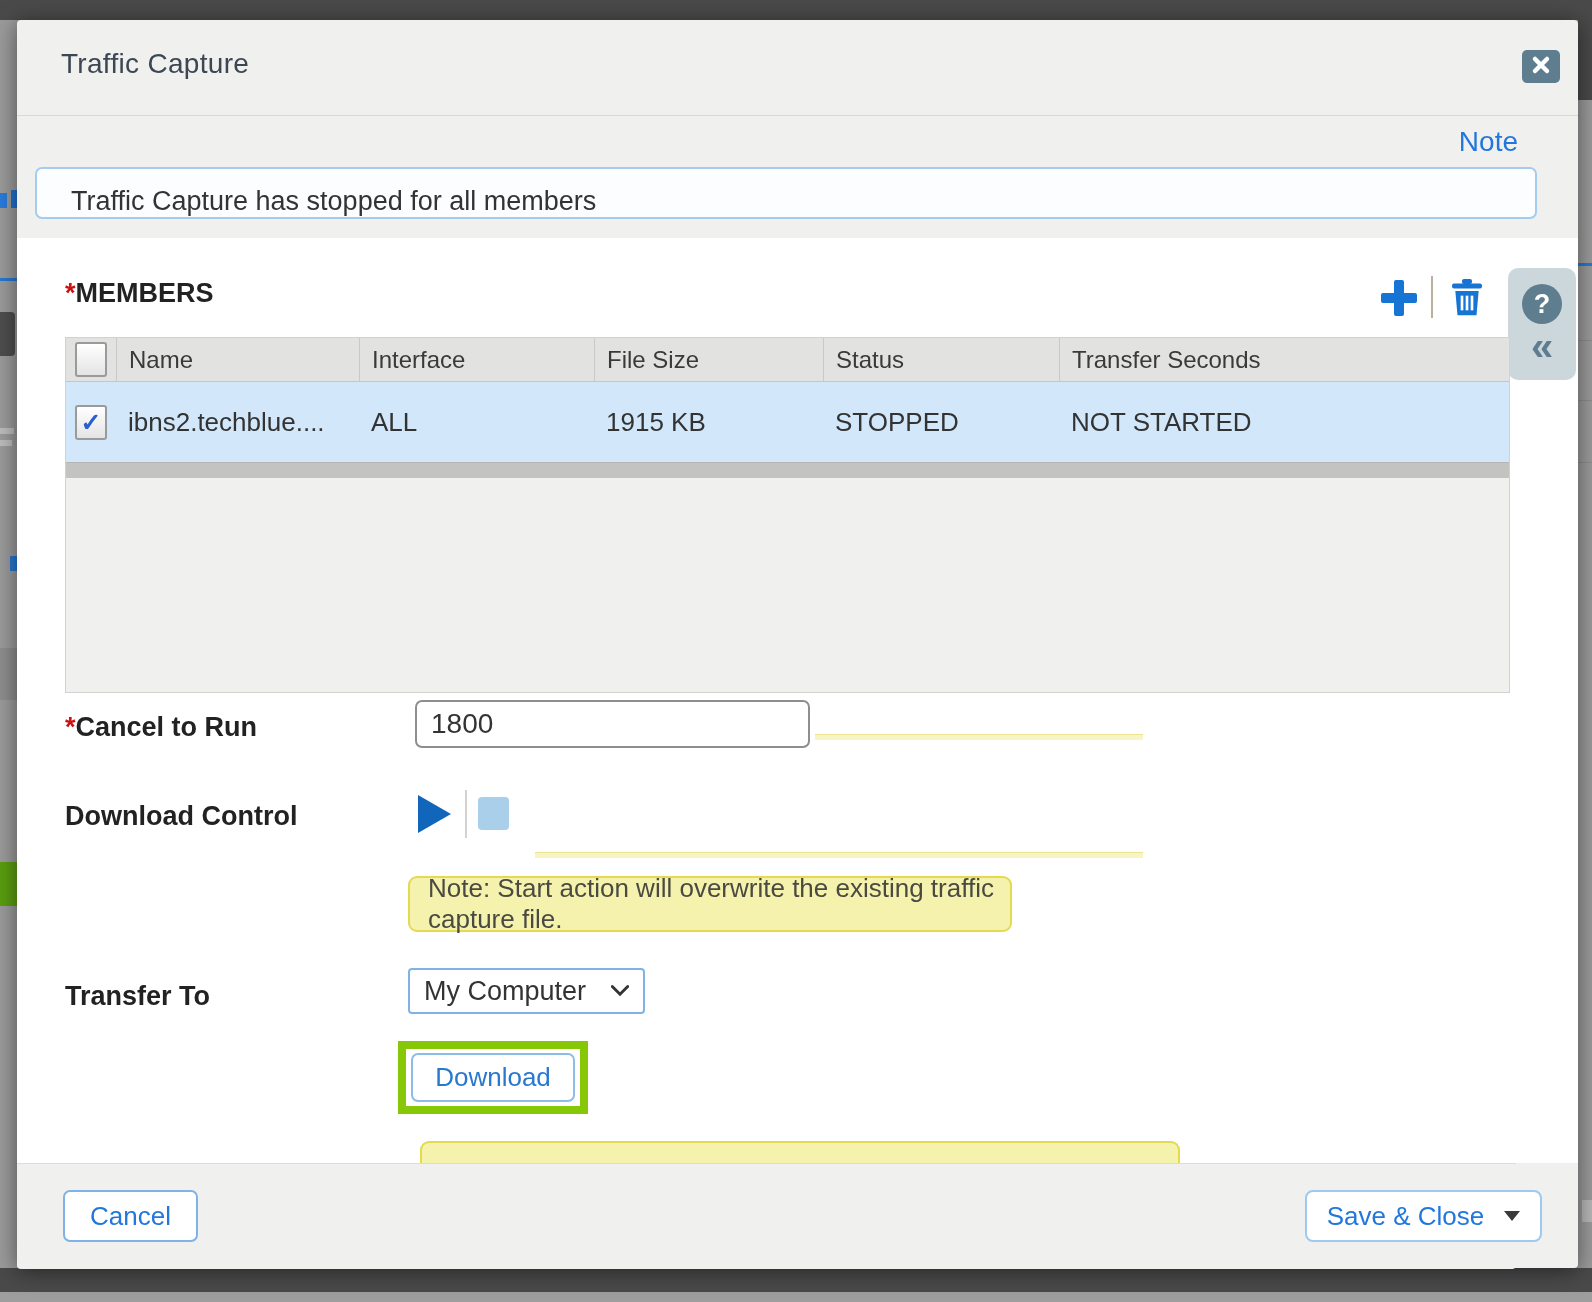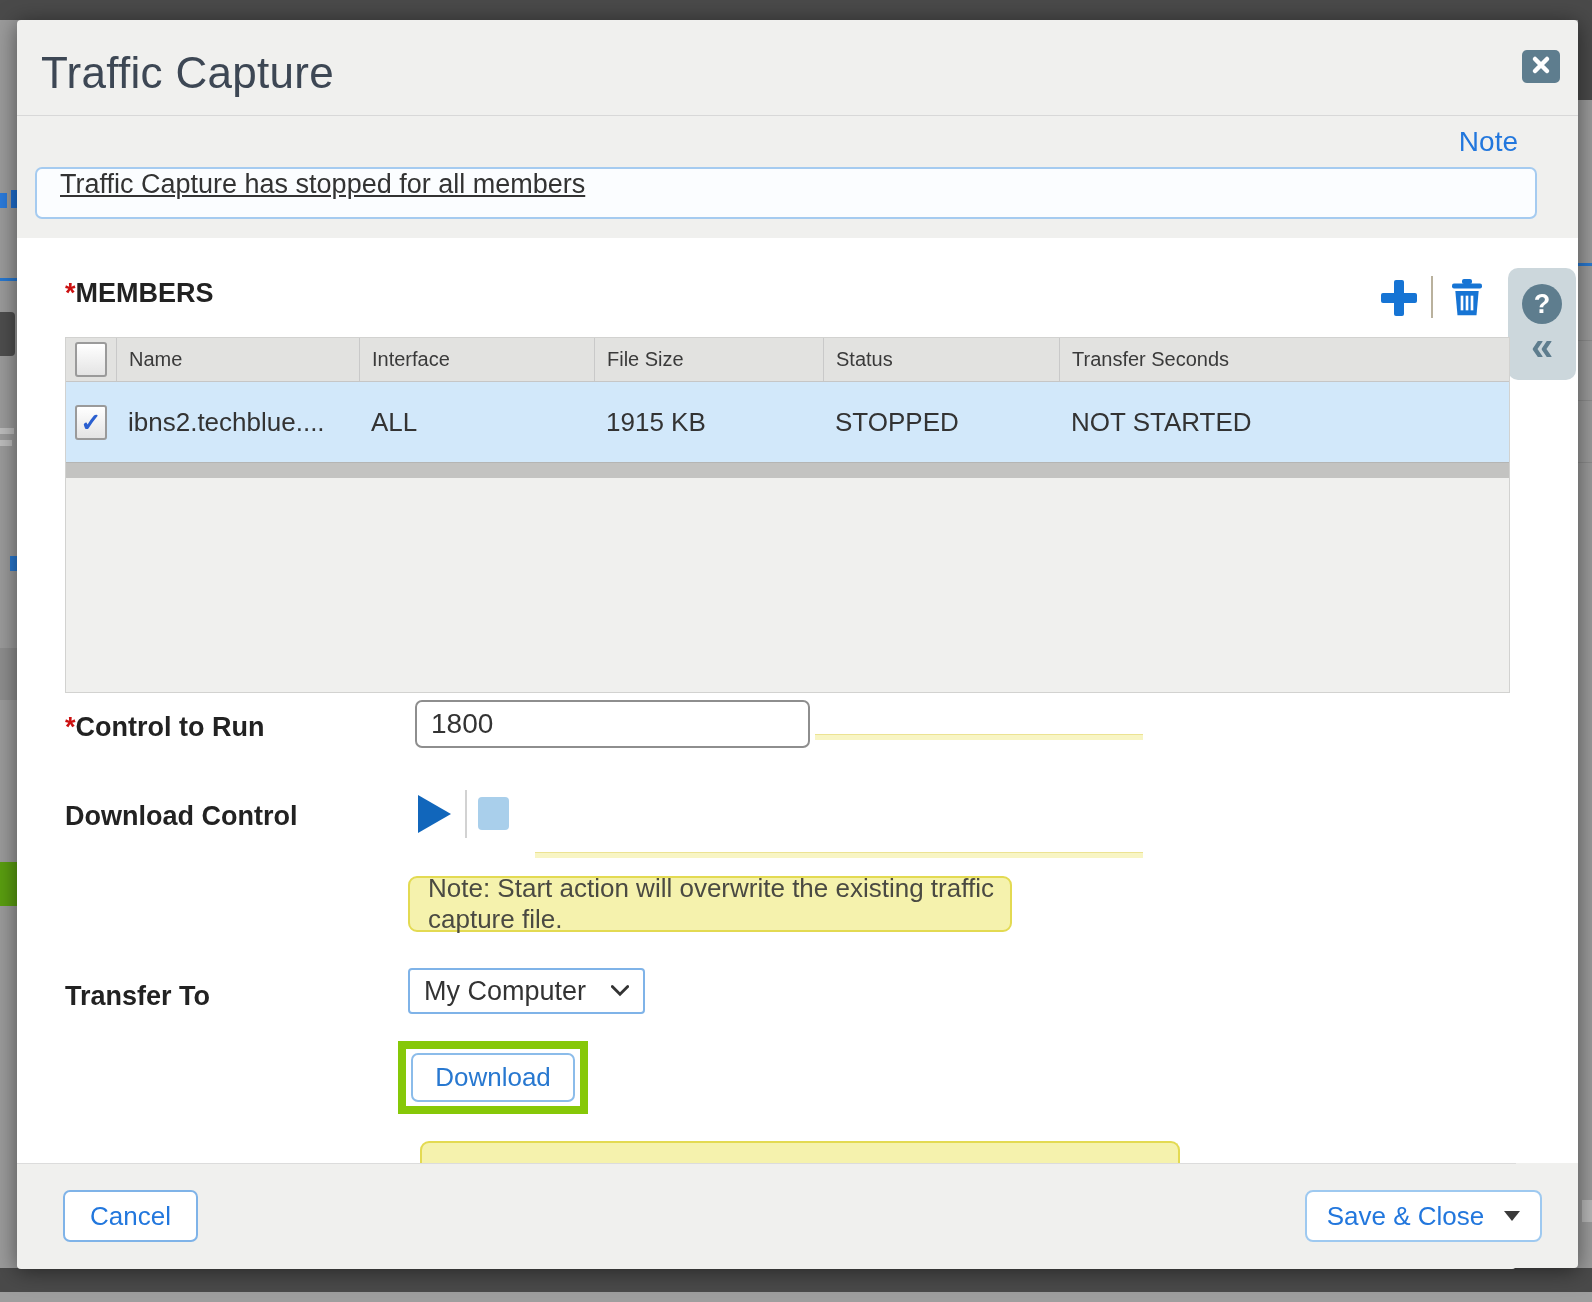--- a/index.html
+++ b/index.html
@@ -8,28 +8,28 @@
   .abs{position:absolute;}
 
   
   .ov-top{left:0;top:0;width:1592px;height:20px;background:#4a4a4a;}
   .ov-bottom{left:0;top:1268px;width:1592px;height:34px;background:#4a4a4a;}
   .ov-bottom-edge{left:0;top:1292px;width:1592px;height:10px;background:#9e9e9e;}
 
   
   .modal{left:17px;top:20px;width:1561px;height:1248px;background:#f0f0ee;border-radius:4px;
          box-shadow:0 3px 22px rgba(0,0,0,.5);}
-  .modal-title{left:24px;top:28px;font-size:44px;color:#3d4754;font-weight:500;letter-spacing:.3px;}
+  .modal-title{left:44px;top:28px;font-size:28px;color:#3d4754;font-weight:500;letter-spacing:.3px;}
   .close-btn{left:1505px;top:30px;width:38px;height:33px;background:#5e7d8e;border-radius:5px;
              display:flex;align-items:center;justify-content:center;cursor:pointer;}
   .header-divider{left:0;top:95px;width:1561px;height:1px;background:#d8d8d8;}
   .close-link{right:60px;top:106px;font-size:28px;color:#2277dd;cursor:pointer;}
   .message-box{left:18px;top:147px;width:1502px;height:52px;background:#fbfdff;border:2px solid #a5cbf0;
-               border-radius:7px;box-sizing:border-box;display:flex;align-items:flex-start;padding-left:23px;
-               font-size:27px;color:#333;text-decoration:underline;}
+               border-radius:7px;box-sizing:border-box;display:flex;align-items:flex-end;padding-left:34px;
+               font-size:27px;color:#333;}
 
   
   .content{left:0;top:218px;width:1561px;height:925px;background:#ffffff;}
 
   .members-label{left:48px;top:40px;font-size:27px;font-weight:bold;color:#222;}
   .req{color:#cc1111;}
 
   .plus-btn{left:1364px;top:42px;width:36px;height:36px;cursor:pointer;}
   .plus-btn::before{content:"";position:absolute;left:13px;top:0;width:10px;height:36px;background:#1674d4;border-radius:2px;}
   .plus-btn::after{content:"";position:absolute;left:0;top:13px;width:36px;height:10px;background:#1674d4;border-radius:2px;}
@@ -37,21 +37,21 @@
   .trash-btn{left:1430px;top:36px;width:40px;height:46px;cursor:pointer;}
   .help-tab{left:1491px;top:30px;width:68px;height:112px;background:#ccd7dc;border-radius:10px;
             display:flex;flex-direction:column;align-items:center;justify-content:center;gap:4px;}
   .help-icon{width:40px;height:40px;border-radius:50%;background:#5e7d8e;color:#fff;font-size:27px;
              font-weight:bold;display:flex;align-items:center;justify-content:center;cursor:pointer;}
   .collapse-icon{color:#5e7d8e;font-size:40px;font-weight:bold;line-height:36px;cursor:pointer;}
 
   
   .table{left:48px;top:99px;width:1445px;height:356px;background:#f0f0ee;border:1px solid #d2d2d0;box-sizing:border-box;}
   .thead{display:flex;height:43px;background:#e2e2e0;border-bottom:1px solid #c6c6c6;}
-  .th{display:flex;align-items:center;font-size:20px;color:#3a3a3a;box-sizing:border-box;padding-left:12px;}
+  .th{display:flex;align-items:center;font-size:24px;color:#3a3a3a;box-sizing:border-box;padding-left:12px;}
   .th + .th{border-left:1px solid #c9c9c9;}
   .c0{width:50px;justify-content:center;padding-left:0;}
   .c1{width:243px;}.c2{width:235px;}.c3{width:229px;}.c4{width:236px;}.c5{flex:1;}
   .trow{display:flex;height:80px;background:#d2e8fa;align-items:center;font-size:26px;color:#333;cursor:pointer;}
   .td{display:flex;align-items:center;box-sizing:border-box;padding-left:12px;}
   .hscroll{height:15px;background:#c3c3c1;border-top:1px solid #b5b5b3;cursor:pointer;}
   .checkbox{width:28px;height:31px;background:linear-gradient(#ffffff,#e4e4e4);border:2px solid #9a9a9a;
             border-radius:3px;display:flex;align-items:center;justify-content:center;cursor:pointer;}
   .checkbox .mark{color:#2a5fd0;font-size:25px;font-weight:bold;line-height:25px;}
 
@@ -179,21 +179,21 @@
           <div class="td c1">ibns2.techblue....</div>
           <div class="td c2">ALL</div>
           <div class="td c3">1915 KB</div>
           <div class="td c4">STOPPED</div>
           <div class="td c5">NOT STARTED</div>
         </div>
         <div class="hscroll"></div>
       </div>
 
       <div class="abs field-label" style="left:48px;top:474px;">
-        <span class="req">*</span><span>Control to Run</span>
+        <span class="req">*</span><span>Cancel to Run</span>
       </div>
       <input class="abs seconds-input" value="1800" style="">
       <div class="abs y-strip" style="left:798px;top:496px;width:328px;"></div>
 
       <div class="abs field-label" style="left:48px;top:563px;">Download Control</div>
       <div class="abs play-btn"></div>
       <div class="abs cc-divider"></div>
       <div class="abs stop-btn"></div>
       <div class="abs y-strip" style="left:518px;top:614px;width:608px;"></div>
 

